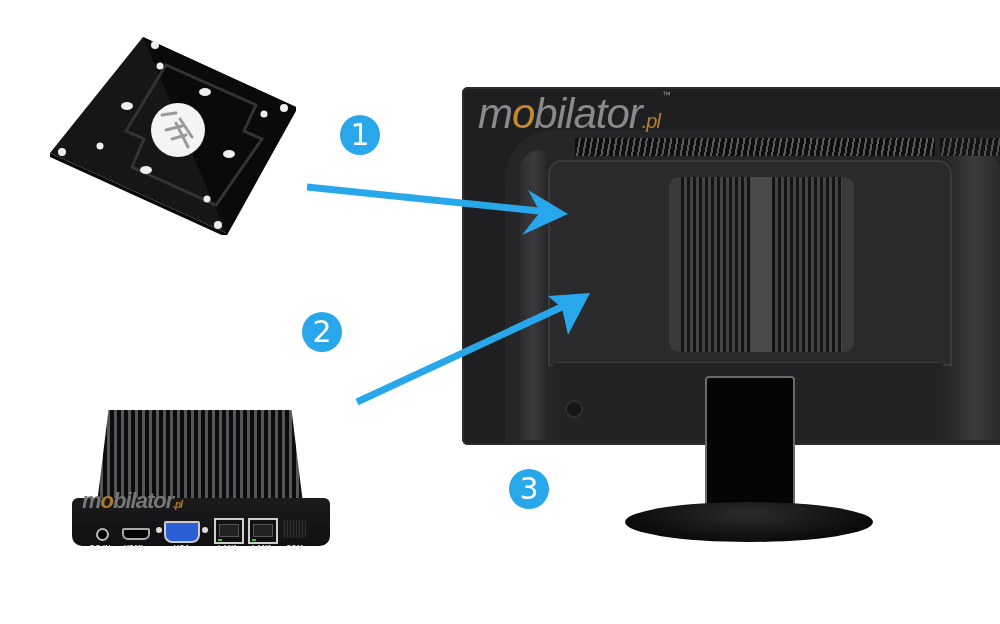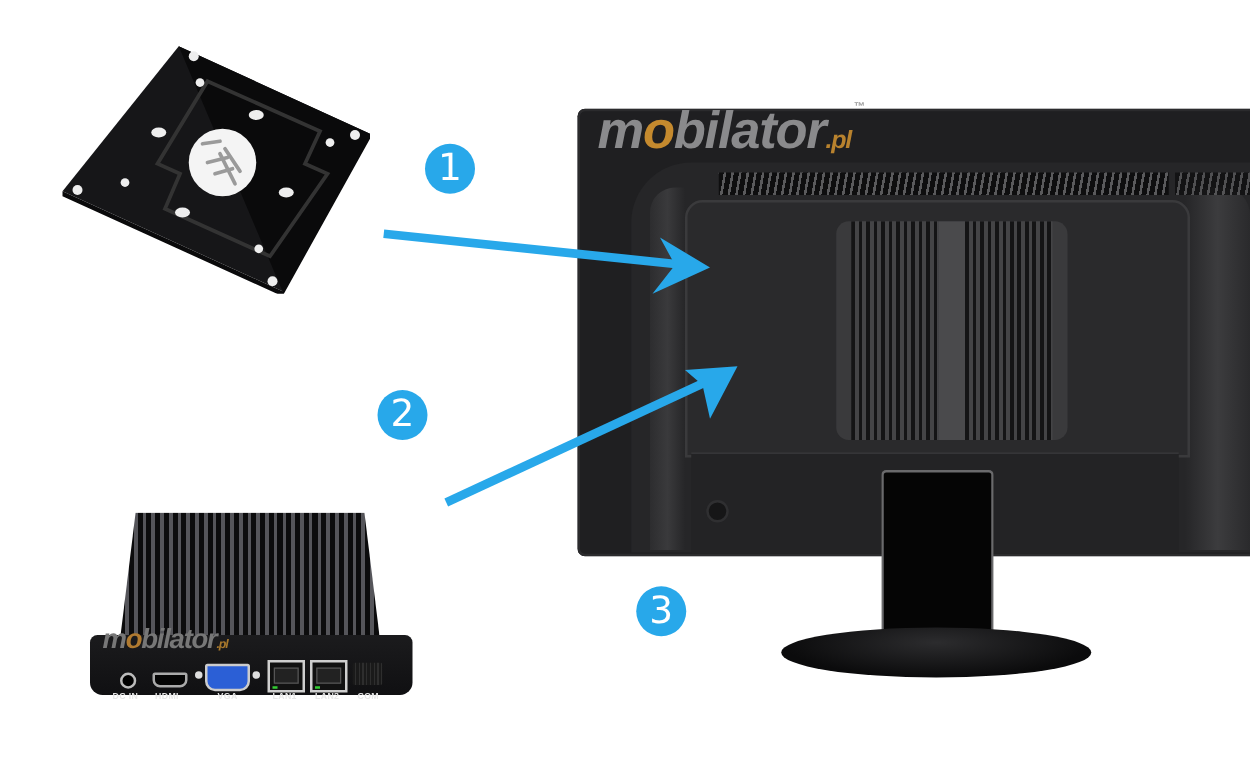--- a/index.html
+++ b/index.html
@@ -25,33 +25,33 @@
     .mounted-fins.l { left:12px; width:70px; }
     .mounted-fins.r { left:103px; width:70px; }
     .mounted-mid { position:absolute; left:82px; top:0; width:21px; height:100%; background:#4a4a4c; }
 
     
     .stand-neck { left:705px; top:376px; width:86px; height:136px; background:#050505; border:2px solid #6a6a6c; border-bottom:none; border-radius:4px 4px 0 0; }
     .stand-base { left:625px; top:502px; width:248px; height:40px; background:radial-gradient(ellipse at 50% 30%, #2c2c2e 0%, #0b0b0c 70%); border-radius:50%; }
     .knob { left:565px; top:400px; width:14px; height:14px; border-radius:50%; background:#161617; border:2px solid #2f2f31; }
 
     
-    .wm { left:478px; top:80px; font-weight:bold; font-size:42px; letter-spacing:-1px; color:#8a8a8c; font-style:italic; }
+    .wm { left:478px; top:90px; font-weight:normal; font-size:42px; letter-spacing:-1px; color:#8a8a8c; font-style:italic; }
     .wm .o { color:#c58a2e; }
     .wm .pl { font-size:20px; color:#b8822e; font-style:italic; }
     .wm .tm { font-size:9px; color:#999; vertical-align:top; margin-left:2px; }
 
     
     .plate-wrap { left:48px; top:35px; width:250px; height:200px; }
 
     
     .pc-wrap { left:72px; top:410px; width:258px; height:162px; }
     .pc-top { position:absolute; left:24px; top:0; width:208px; height:102px; background:repeating-linear-gradient(90deg,#0c0c0d 0 4px,#55555a 4px 7px);
        clip-path: polygon(6% 0, 94% 0, 100% 100%, 0 100%); }
-    .pc-front { position:absolute; left:0; top:98px; width:258px; height:48px; background:linear-gradient(#1b1b1d,#101012); border-radius:6px 6px 10px 10px; }
+    .pc-front { position:absolute; left:0; top:88px; width:258px; height:48px; background:linear-gradient(#1b1b1d,#101012); border-radius:6px 6px 10px 10px; }
     .pc-wm { position:absolute; left:10px; top:-10px; font-size:22px; font-weight:bold; font-style:italic; color:#777; letter-spacing:-1px; }
     .pc-wm .o { color:#b07a30; }
     .pc-wm .pl { font-size:10px; color:#a8782c; }
     .port { position:absolute; }
     .port-label { position:absolute; color:#e8e8e8; font-size:7px; font-weight:bold; letter-spacing:.3px; }
     .dcin { left:24px; top:30px; width:9px; height:9px; border-radius:50%; border:2px solid #bbb; background:#000; }
     .hdmi { left:50px; top:30px; width:24px; height:8px; background:#050505; border:2px solid #aaa; border-radius:2px 2px 6px 6px; }
     .vga { left:92px; top:23px; width:32px; height:18px; background:#2b5fd6; border:2px solid #ccc; border-radius:2px 2px 8px 8px; }
     .vga-screw { position:absolute; top:29px; width:6px; height:6px; border-radius:50%; background:#ddd; }
     .lan { top:20px; width:26px; height:22px; background:#111; border:2px solid #cfcfcf; }

